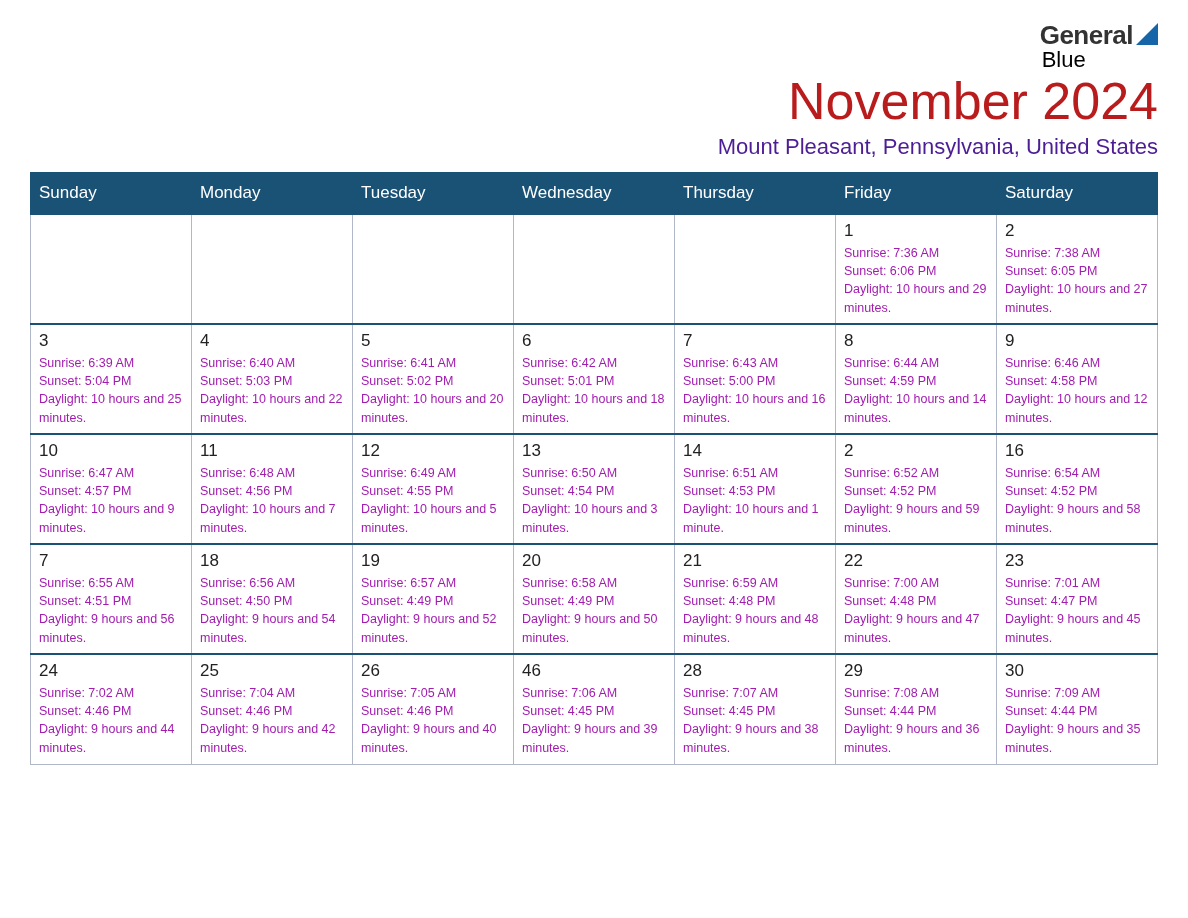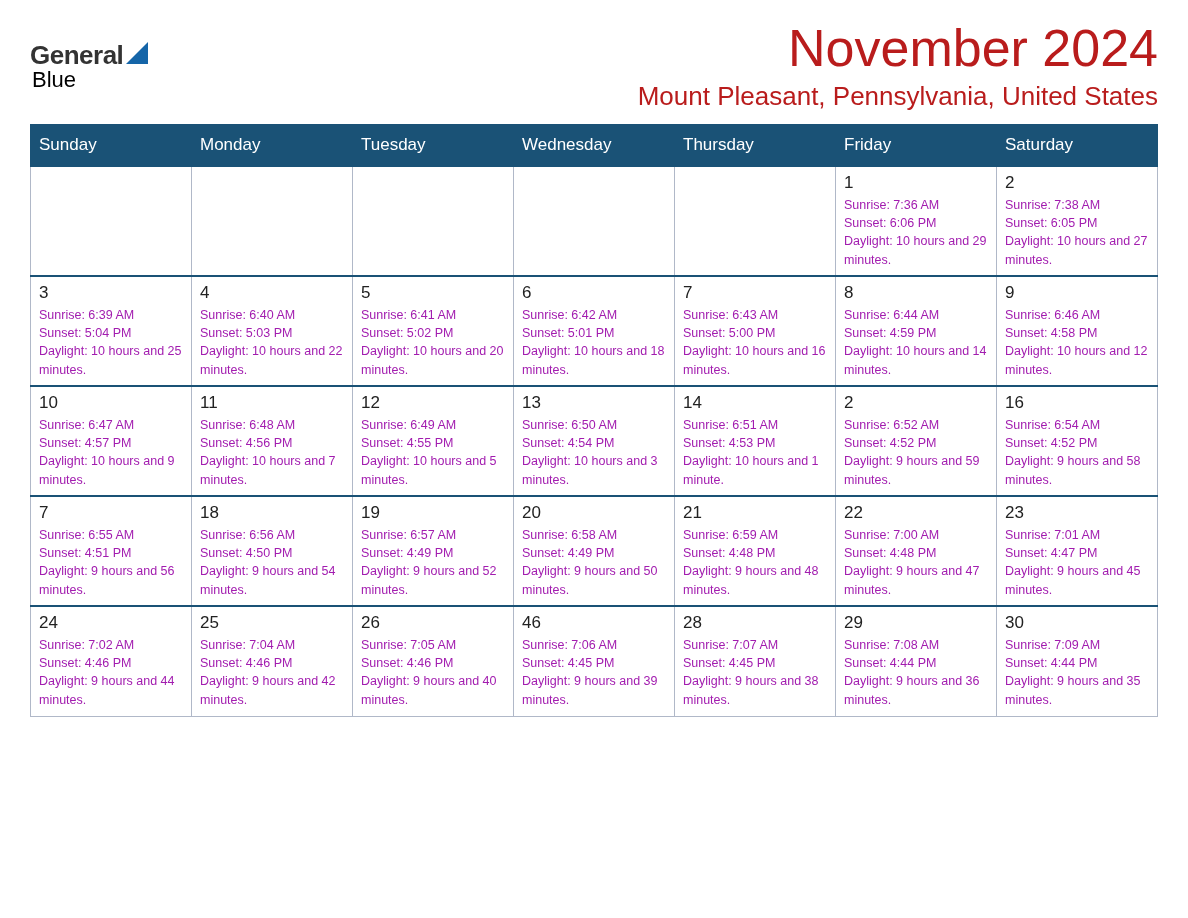--- a/index.html
+++ b/index.html
@@ -6,22 +6,23 @@
     body {
       font-family: Arial, sans-serif;
       background: #fff;
       padding: 20px 30px;
       width: 1188px;
       min-height: 918px;
     }
     .header {
       display: flex;
       justify-content: space-between;
-      align-items: center;
+      align-items: flex-end;
       margin-bottom: 12px;
+      flex-direction: column;
     }
     .logo {
       display: flex;
       flex-direction: column;
       align-items: flex-start;
     }
     .logo-general {
       font-size: 26px;
       font-weight: bold;
       color: #333;
@@ -37,22 +38,22 @@
     .title-block {
       text-align: right;
     }
     .main-title {
       font-size: 52px;
       font-weight: normal;
       color: #b91c1c;
       line-height: 1.1;
     }
     .subtitle {
-      font-size: 26px;
-      color: #b91c1c;
+      font-size: 22px;
+      color: #4c1d95;
       margin-top: 4px;
     }
     .calendar {
       width: 100%;
       border-collapse: collapse;
       margin-top: 12px;
       padding-left: 46px;
     }
     .calendar th {
       background: #1a5276;

